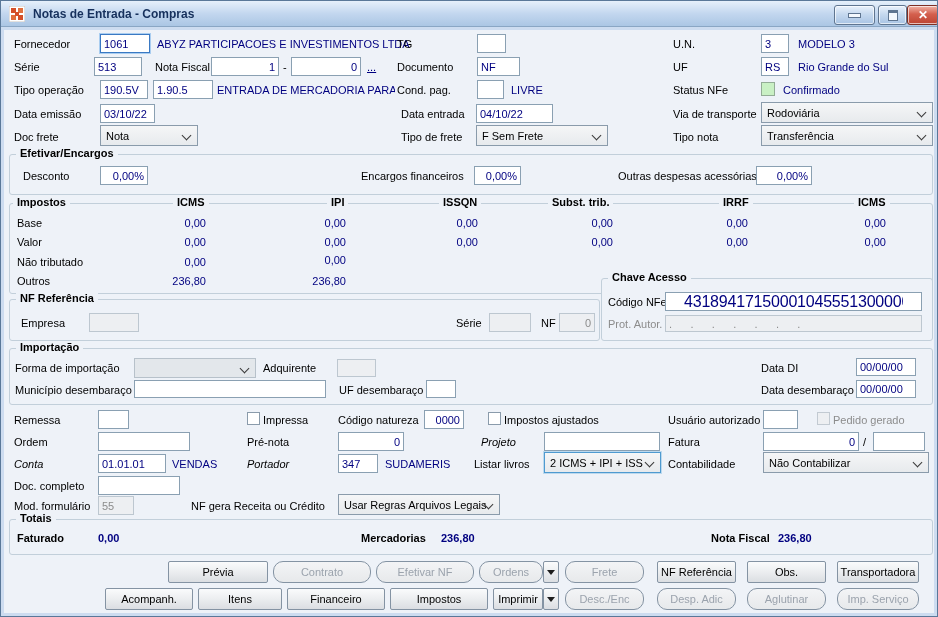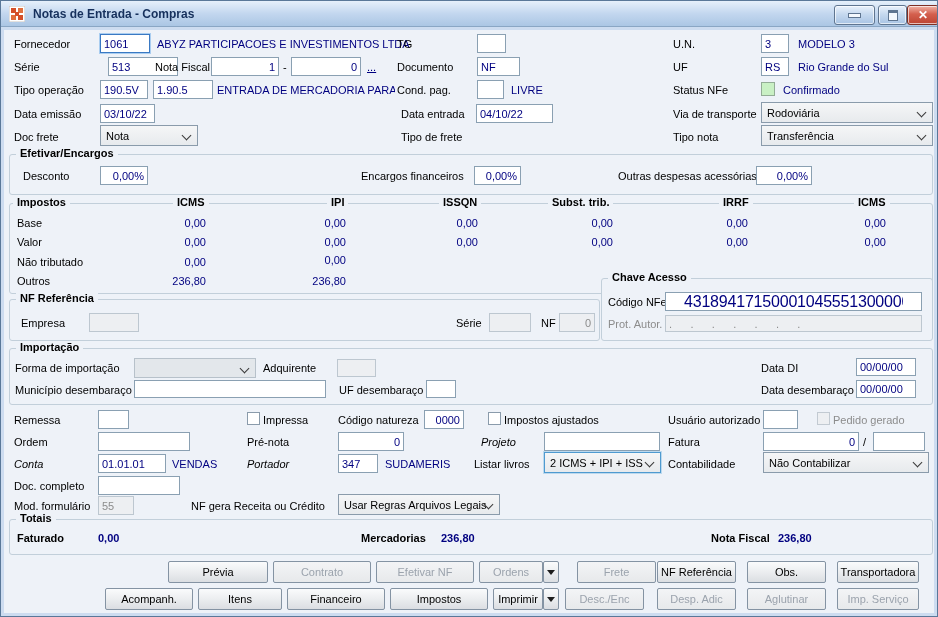--- a/index.html
+++ b/index.html
@@ -41,21 +41,21 @@
   .grp{position:absolute;border:1px solid #c2cfda;border-radius:3px;}
   .grp-t{position:absolute;top:-8px;left:6px;background:#eef2f8;padding:0 4px;font-weight:bold;white-space:nowrap;}
   .colh{position:absolute;top:195px;font-weight:bold;background:#eef2f8;padding:0 4px;white-space:nowrap;}
   .tv{position:absolute;width:70px;text-align:right;color:#000080;}
   .chk{position:absolute;width:13px;height:13px;border:1px solid #8a9bab;background:#fff;box-sizing:border-box;}
   .chk.dis{border-color:#c2cad2;background:#edeff2;}
   .statusbox{position:absolute;width:14px;height:14px;border:1px solid #93ac96;background:#c9f0c4;box-sizing:border-box;}
   .btn{position:absolute;box-sizing:border-box;height:22px;border:1px solid #8493a3;border-radius:2px;
        background:linear-gradient(#fafbfc,#edeff1 45%,#dbdee2);display:flex;align-items:center;
        justify-content:center;color:#000;white-space:nowrap;cursor:default;}
-  .btn.dis{color:#9ba3ad;background:linear-gradient(#f3f4f6,#e7e9eb);}
+  .btn.dis{color:#9ba3ad;background:linear-gradient(#f3f4f6,#e7e9eb);border-radius:10px;}
   .tri{width:0;height:0;border-left:4px solid transparent;border-right:4px solid transparent;border-top:5px solid #1d1d1d;}
 </style>
 </head>
 <body>
 
 <div class="win">
 
   <div class="titlebar">
     <svg class="appicon" viewBox="0 0 16 16">
       <rect x="0" y="0" width="16" height="16" fill="#ffffff" stroke="#c9c2bd"></rect>
@@ -80,21 +80,21 @@
   <span class="lbl" style="left:13px;top:37px;">Fornecedor</span>
   <input class="inp focus" style="left: 99px; top: 33px; width: 50px;" value="1061">
   <span class="lbl navy" style="left:156px;top:37px;">ABYZ PARTICIPACOES E INVESTIMENTOS LTDA</span>
   <span class="lbl" style="left:396px;top:37px;">TG</span>
   <input class="inp" style="left: 476px; top: 33px; width: 29px;" value="">
   <span class="lbl" style="left:672px;top:37px;">U.N.</span>
   <input class="inp" style="left: 760px; top: 33px; width: 28px;" value="3">
   <span class="lbl navy" style="left:797px;top:37px;">MODELO 3</span>
 
   <span class="lbl" style="left:13px;top:60px;">Série</span>
-  <input class="inp" style="left: 107px; top: 56px; width: 70px;" value="513">
+  <input class="inp" style="left: 93px; top: 56px; width: 48px;" value="513">
   <span class="lbl" style="left:154px;top:60px;">Nota Fiscal</span>
   <input class="inp r" style="left: 210px; top: 56px; width: 68px;" value="1">
   <span class="lbl" style="left:282px;top:60px;">-</span>
   <input class="inp r" style="left: 290px; top: 56px; width: 70px;" value="0">
   <span class="lbl link" style="left:366px;top:60px;">...</span>
   <span class="lbl" style="left:396px;top:60px;">Documento</span>
   <input class="inp" style="left: 476px; top: 56px; width: 43px;" value="NF">
   <span class="lbl" style="left:672px;top:60px;">UF</span>
   <input class="inp" style="left: 760px; top: 56px; width: 28px;" value="RS">
   <span class="lbl navy" style="left:797px;top:60px;">Rio Grande do Sul</span>
@@ -119,20 +119,24 @@
       <span>Rodoviária</span>
       <span class="chev"></span>
     </div>
 
   <span class="lbl" style="left:13px;top:130px;">Doc frete</span>
   <div class="combo" style="left:99px;top:124px;width:98px;">
       <span>Nota</span>
       <span class="chev"></span>
     </div>
   <span class="lbl" style="left:400px;top:130px;">Tipo de frete</span>
+  <div class="combo" style="left:475px;top:124px;width:132px;">
+      <span>F Sem Frete</span>
+      <span class="chev"></span>
+    </div>
   <span class="lbl" style="left:672px;top:130px;">Tipo nota</span>
   <div class="combo" style="left:760px;top:124px;width:172px;">
       <span>Transferência</span>
       <span class="chev"></span>
     </div>
 
   <div class="grp" style="left:8px;top:153px;width:922px;height:39px;">
     <span class="grp-t">Efetivar/Encargos</span>
   </div>
   <span class="lbl" style="left:22px;top:169px;">Desconto</span>
@@ -281,21 +285,21 @@
     </div>
   <div class="btn dis" style="left:375px;top:560px;width:98px;">
       <span>Efetivar NF</span>
     </div>
   <div class="btn dis" style="left:478px;top:560px;width:64px;">
       <span>Ordens</span>
     </div>
   <div class="btn" style="left:542px;top:560px;width:16px;">
       <span class="tri"></span>
     </div>
-  <div class="btn dis" style="left:564px;top:560px;width:79px;margin-left:12px;">
+  <div class="btn dis" style="left:564px;top:560px;width:79px;">
       <span>Frete</span>
     </div>
   <div class="btn" style="left:656px;top:560px;width:79px;">
       <span>NF Referência</span>
     </div>
   <div class="btn" style="left:746px;top:560px;width:79px;">
       <span>Obs.</span>
     </div>
   <div class="btn" style="left:836px;top:560px;width:82px;">
       <span>Transportadora</span>

